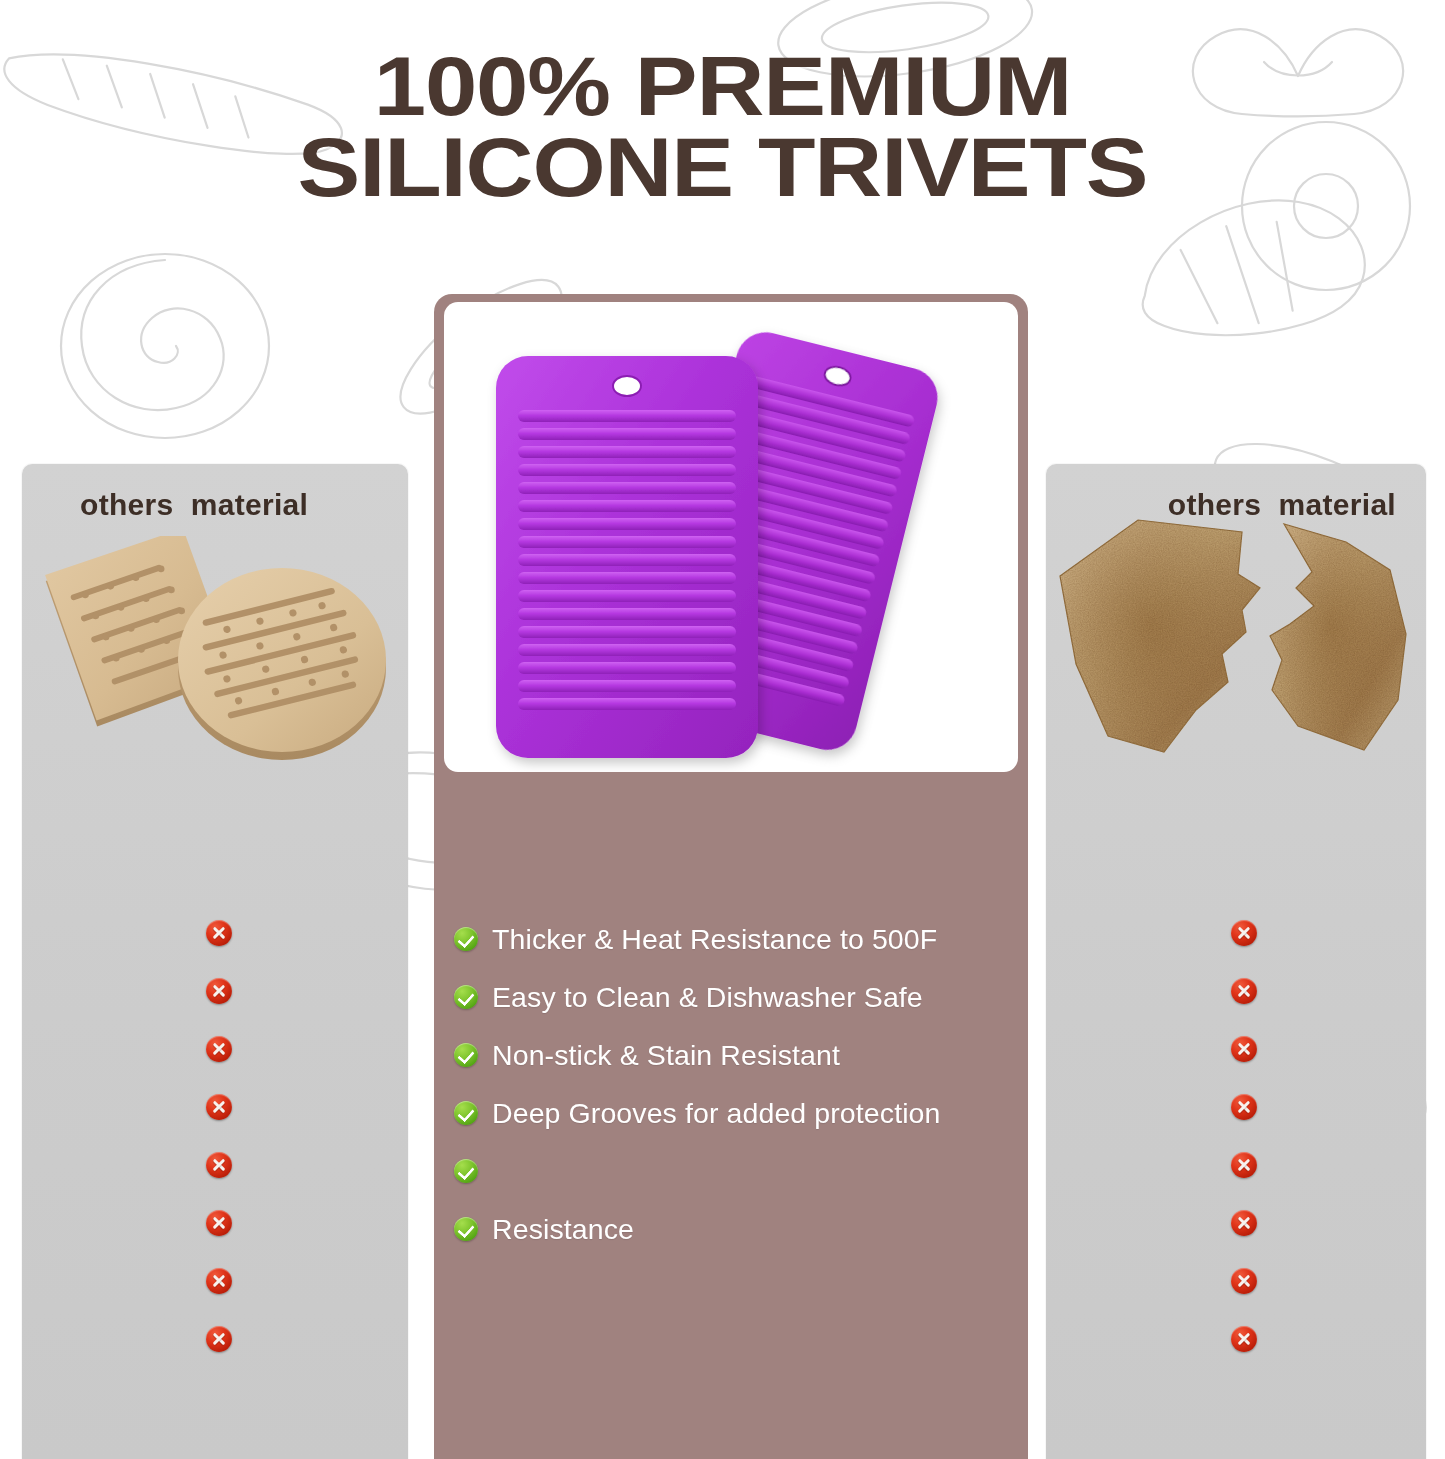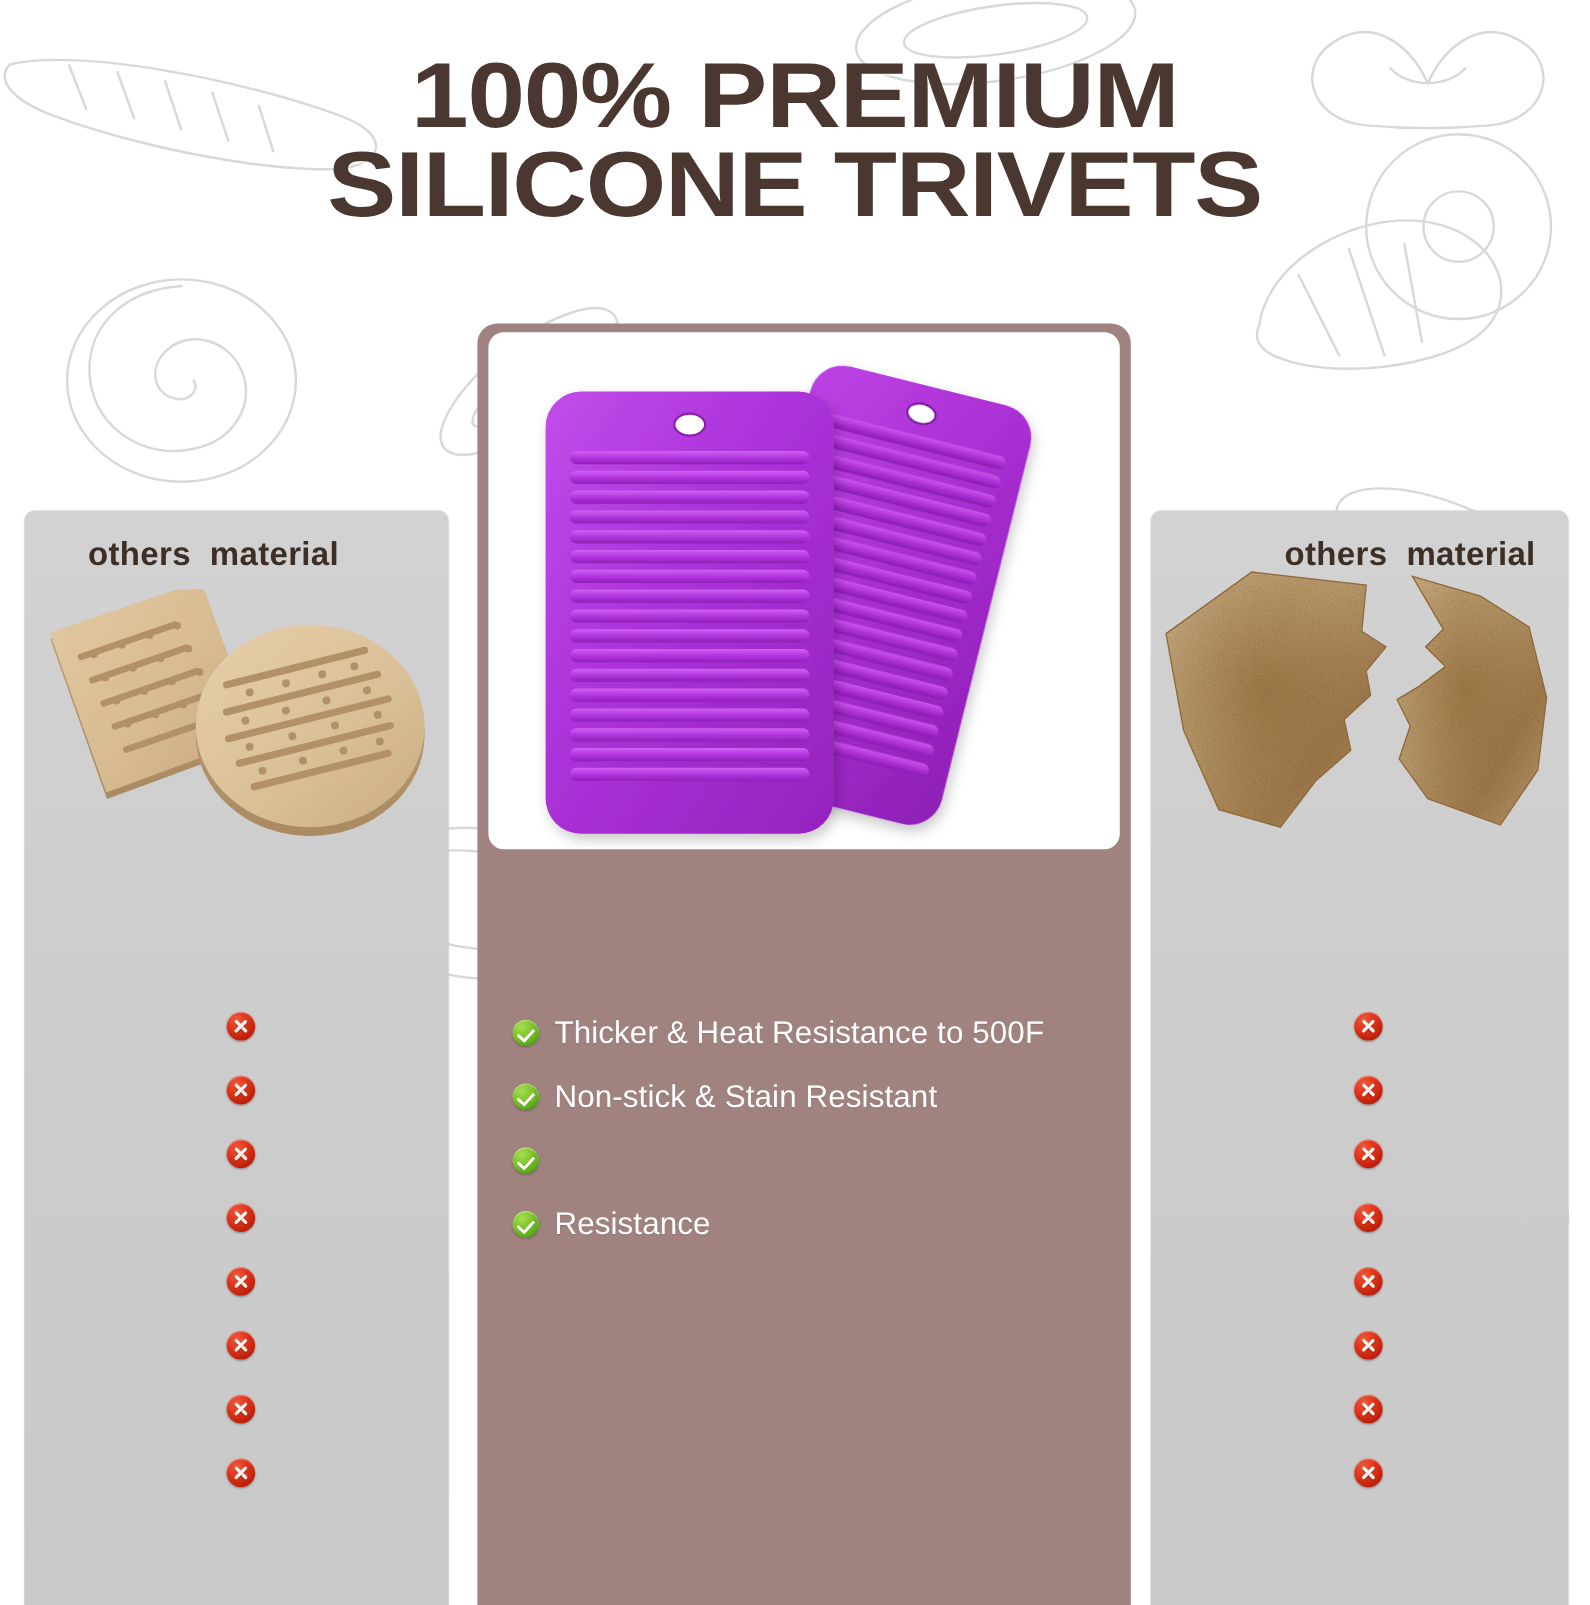--- a/index.html
+++ b/index.html
@@ -100,21 +100,21 @@
 
   
   #feature-list {
     position:absolute; left:0; top:616px;
     width:100%;
     display:flex; flex-direction:column;
   }
   .feature-row {
     height:58px;
     display:flex; align-items:center;
-    padding-left:32px;
+    padding-left:20px;
   }
   .icon-check {
     position:relative;
     width:24px; height:24px; border-radius:50%;
     background:radial-gradient(circle at 34% 26%, #a5de4c 0%, #7fc52e 40%, #51a312 80%, #3d7f0c 100%);
     box-shadow:0 1px 2px rgba(0,0,0,.28), inset 0 1px 1px rgba(255,255,255,.4);
     flex:none; margin-right:14px;
   }
   .icon-check::before {
     content:""; position:absolute;
@@ -491,21 +491,29 @@
     </svg>
   </div>
 
   <div id="feature-list">
     <div class="feature-row">
       <span class="icon-check"></span>
       <span class="feature-text">Thicker &amp; Heat Resistance to 500F</span>
     </div>
     <div class="feature-row">
       <span class="icon-check"></span>
+      <span class="feature-text">Easy to Clean &amp; Dishwasher Safe</span>
+    </div>
+    <div class="feature-row">
+      <span class="icon-check"></span>
       <span class="feature-text">Non-stick &amp; Stain Resistant</span>
+    </div>
+    <div class="feature-row">
+      <span class="icon-check"></span>
+      <span class="feature-text">Deep Grooves for added protection</span>
     </div>
     <div class="feature-row">
       <span class="icon-check"></span>
     </div>
     <div class="feature-row">
       <span class="icon-check"></span>
       <span class="feature-text">Resistance</span>
     </div>
   </div>
 </div>

